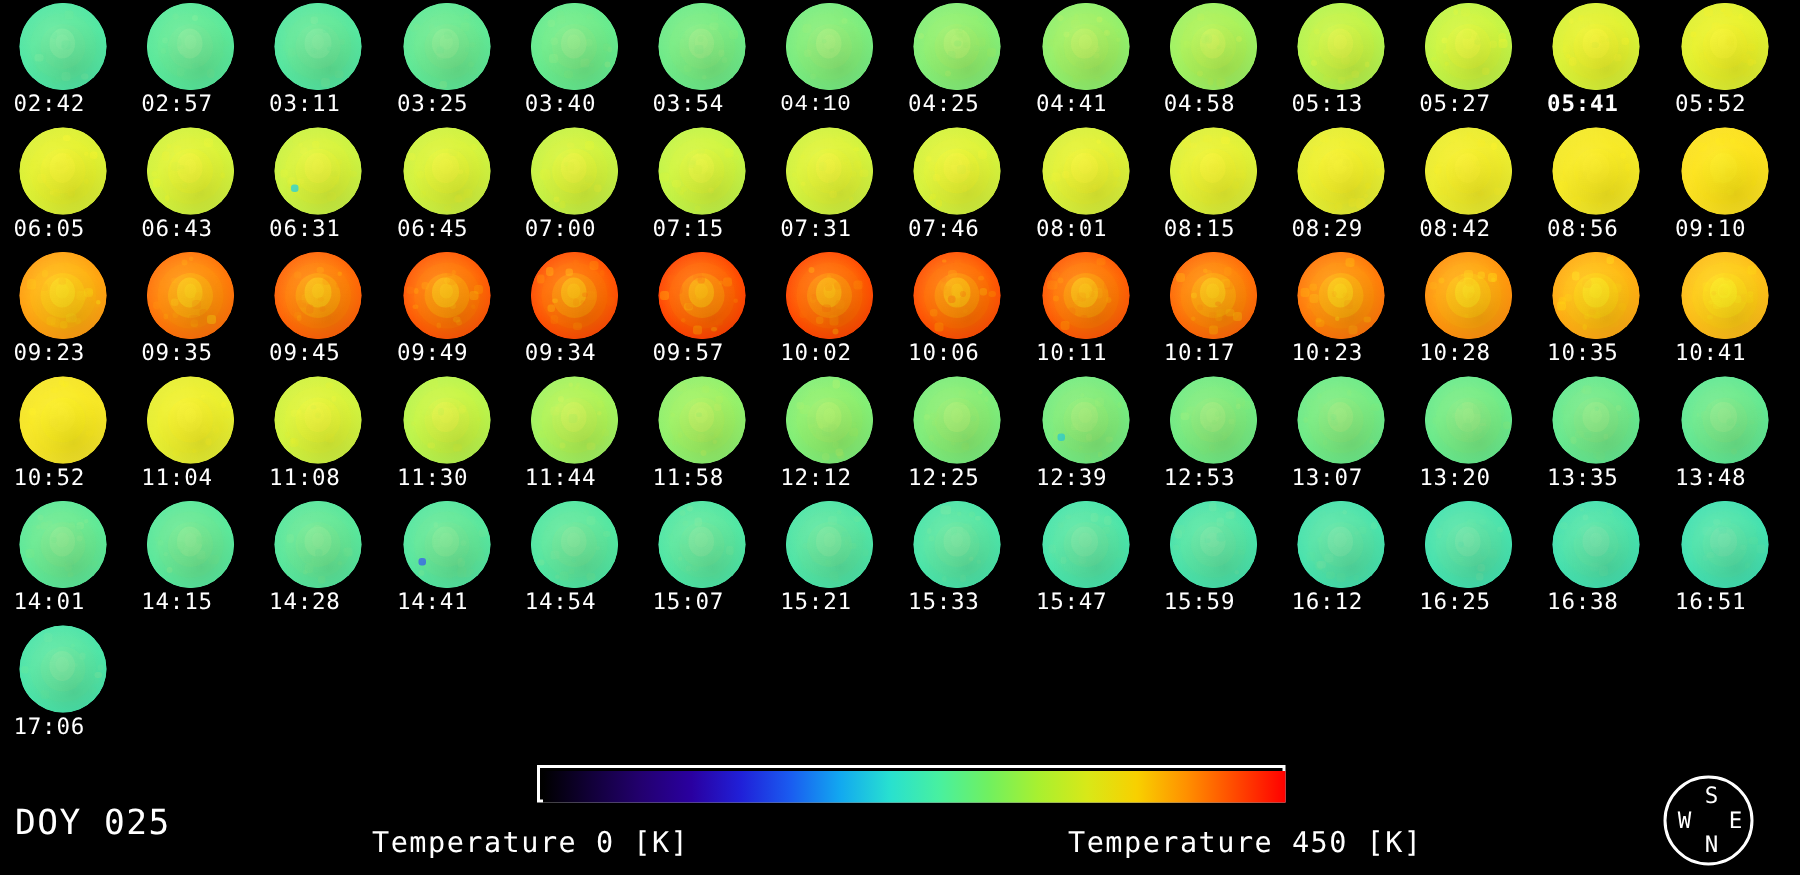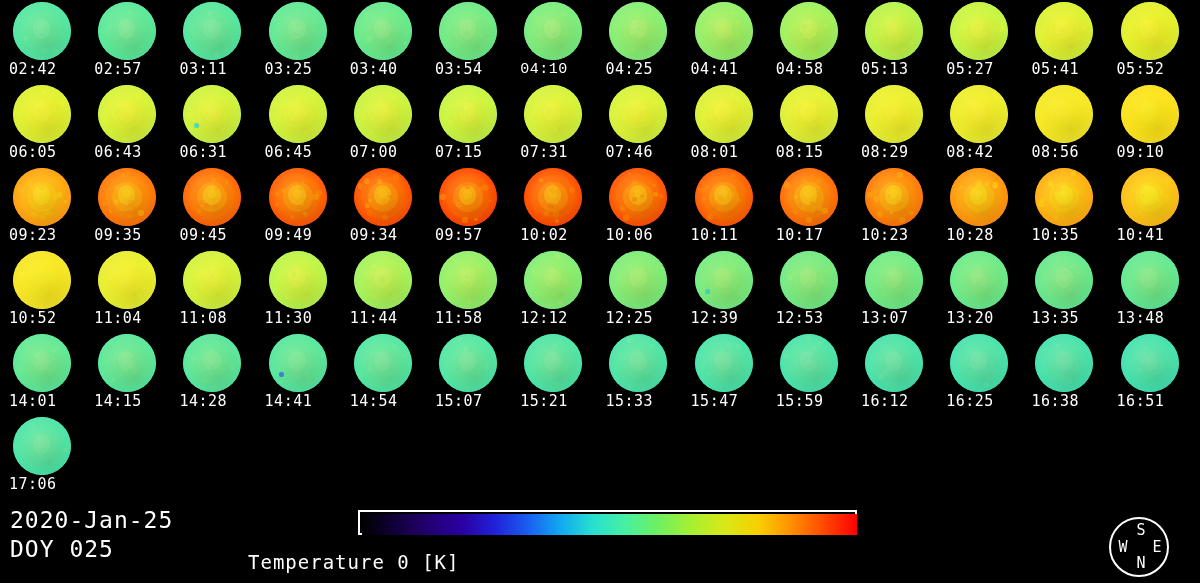--- a/index.html
+++ b/index.html
@@ -417,21 +417,21 @@
               <div class="speck" style="left: 43.2152%; top: 31.8759%; width: 9.28661%; height: 9.28661%; background: rgb(222, 248, 52); opacity: 0.48;"></div>
               <div class="speck" style="left: 53.6385%; top: 15.0733%; width: 9.44445%; height: 9.44445%; background: rgb(208, 246, 60); opacity: 0.3;"></div>
               <div class="speck" style="left: 73.8847%; top: 43.8296%; width: 8.63046%; height: 8.63046%; background: rgb(234, 250, 58); opacity: 0.34;"></div>
               <div class="speck" style="left: 47.7688%; top: 72.4649%; width: 5.71817%; height: 5.71817%; background: rgb(208, 246, 60); opacity: 0.19;"></div>
               <div class="speck" style="left: 41.3428%; top: 5.46985%; width: 9.93038%; height: 9.93038%; background: rgb(222, 248, 52); opacity: 0.27;"></div>
               <div class="shade"></div>
             </div>
           </div>
           <div class="tlabel">05:27</div>
         </div>
-        <div class="cell" style="left: 1022.4px;">
+        <div class="cell" style="left: 1022.4px; font-weight: bold;">
           <div class="disk-wrap">
             <div class="disk" style="background: rgb(212, 242, 60);">
               <div class="limb" style="background: radial-gradient(circle at 50% 48%, rgb(238, 244, 40) 0%, rgb(228, 242, 46) 42%, rgb(212, 242, 60) 78%, rgb(212, 242, 60) 100%);"></div>
               <div class="ring1" style="background: rgb(228, 242, 46); opacity: 0.55;"></div>
               <div class="ring2" style="background: rgb(238, 244, 40); opacity: 0.6;"></div>
               <div class="ring3" style="background: rgb(246, 246, 46); opacity: 0.7;"></div>
               <div class="core" style="background: rgb(246, 246, 46); opacity: 0.85;"></div>
               <div class="speck" style="left: 77.9917%; top: 38.9282%; width: 9.87568%; height: 9.87568%; background: rgb(246, 246, 46); opacity: 0.44;"></div>
               <div class="speck" style="left: 17.792%; top: 62.7152%; width: 9.84984%; height: 9.84984%; background: rgb(246, 246, 46); opacity: 0.42;"></div>
               <div class="speck" style="left: 29.344%; top: 12.9484%; width: 7.04079%; height: 7.04079%; background: rgb(238, 244, 40); opacity: 0.36;"></div>
@@ -2145,28 +2145,28 @@
               <div class="speck" style="left: 63.0279%; top: 52.2039%; width: 7.31985%; height: 7.31985%; background: rgb(100, 232, 156); opacity: 0.36;"></div>
               <div class="shade"></div>
             </div>
           </div>
           <div class="tlabel">17:06</div>
         </div>
       </div>
     </div>
 
   <div id="footer">
-    <div class="ftext" id="date-label">2020-Jan-25</div>
     <div class="ftext" id="doy-label">DOY 025</div>
   </div>
 
   <div id="colorbar-frame">
     <div id="colorbar-gradient" style="background: linear-gradient(to right, rgb(0, 0, 0) 0%, rgb(18, 0, 58) 6.67%, rgb(35, 0, 112) 13.33%, rgb(42, 0, 160) 20%, rgb(32, 32, 216) 26.67%, rgb(26, 92, 240) 33.33%, rgb(18, 168, 240) 40%, rgb(40, 224, 208) 46.67%, rgb(72, 240, 160) 53.33%, rgb(112, 240, 96) 60%, rgb(168, 240, 48) 66.67%, rgb(216, 232, 24) 73.33%, rgb(248, 208, 0) 80%, rgb(255, 144, 0) 86.67%, rgb(255, 72, 0) 93.33%, rgb(255, 0, 0) 100%);"></div>
   </div>
   <div class="ftext" id="cb-min-label">Temperature 0 [K]</div>
+  <div class="ftext" id="cb-max-label">Temperature 450 [K]</div>
 
   <div id="compass">
     <span id="compass-s">S</span>
     <span id="compass-w">W</span>
     <span id="compass-e">E</span>
     <span id="compass-n">N</span>
   </div>
 </div>
 
 </body></html>

